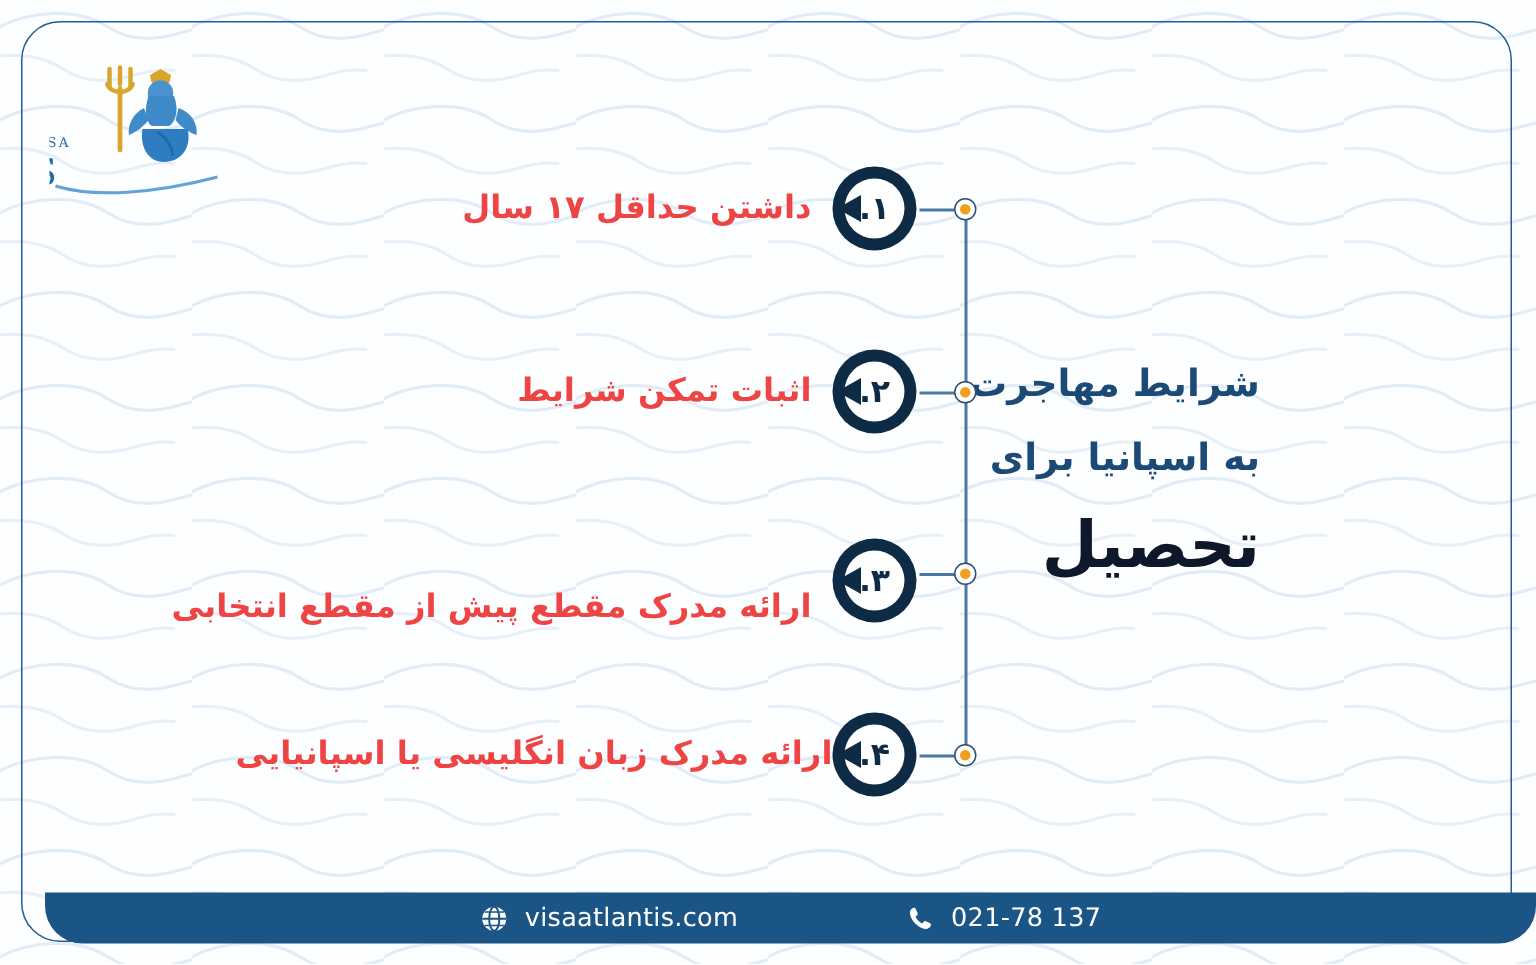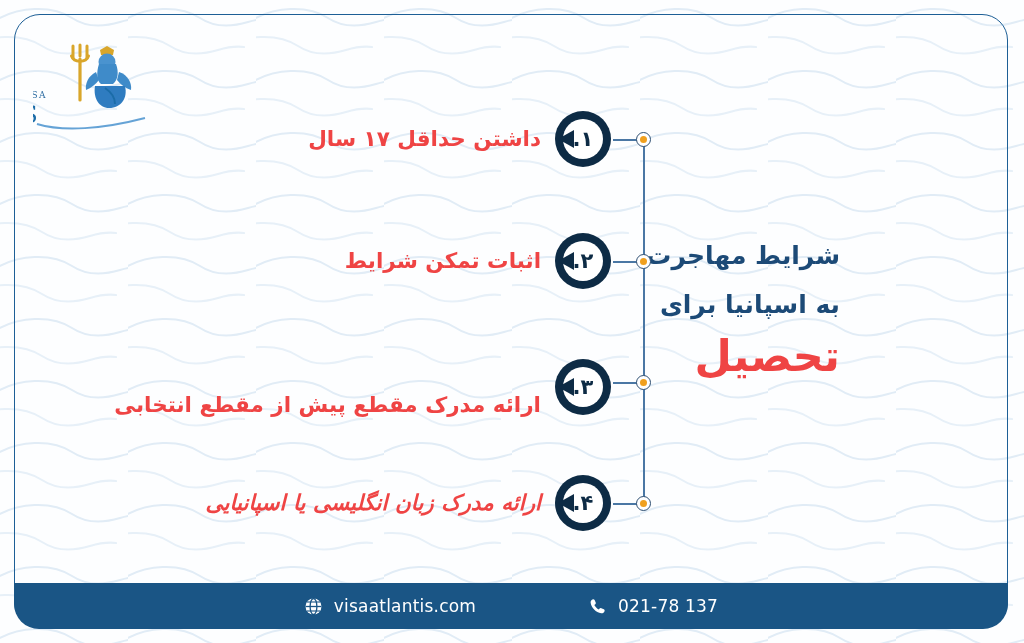--- a/index.html
+++ b/index.html
@@ -60,23 +60,23 @@
   }
   .title-line {
     color: #1c4a77;
     font-size: 25px;
     font-weight: bold;
     letter-spacing: -0.4px;
     line-height: 1.0;
     white-space: nowrap;
   }
   #title-line-1 { margin-bottom: 24px; }
-  #title-line-2 { margin-bottom: 18px; }
+  #title-line-2 { margin-bottom: 26px; }
   #title-emph {
-    color: #ef4444;
+    color: #0f172a;
     font-size: 43px;
     font-weight: bold;
     line-height: 1.0;
     letter-spacing: -0.5px;
     white-space: nowrap;
   }
 
   
   #timeline-axis {
     position: absolute;
@@ -176,24 +176,24 @@
     border-top: 9px solid transparent;
     border-bottom: 9px solid transparent;
     border-left: 16px solid #0d2b45;
     transform: scaleX(-1);
     transform-origin: right center;
   }
 
   
   #footer {
     position: absolute;
-    left: 14px;
+    left: 30px;
     bottom: 14px;
     width: 994px;
-    height: 46px;
+    height: 34px;
     background: #1a5585;
     border-bottom-left-radius: 25px;
     border-bottom-right-radius: 25px;
     z-index: 6;
     display: flex;
     flex-direction: row;
     align-items: center;
     justify-content: center;
     gap: 112px;
     direction: ltr;
@@ -306,21 +306,21 @@
     <div class="step-label" style="margin-right:14px;margin-top:36px;">ارائه مدرک مقطع پیش از مقطع انتخابی</div>
   </div>
 
   <div class="step-row" style="right:413px; top:475px;">
     <div class="step-marker">
       <div class="marker-ring">
         <div class="marker-inner">۴.</div>
       </div>
       <div class="marker-point"></div>
     </div>
-    <div class="step-label" style="margin-right:14px;font-style:italic;">ارائه مدرک زبان انگلیسی یا اسپانیایی</div>
+    <div class="step-label" style="">ارائه مدرک زبان انگلیسی یا اسپانیایی</div>
   </div>
 
   <div id="footer">
     <div class="footer-item">
       <span class="footer-icon">
         <svg width="19" height="19" viewBox="0 0 19 19">
           <circle cx="9.5" cy="9.5" r="8" fill="#ffffff"></circle>
           <ellipse cx="9.5" cy="9.5" rx="3.4" ry="8" fill="none" stroke="#1a5585" stroke-width="1.3"></ellipse>
           <line x1="1.5" y1="9.5" x2="17.5" y2="9.5" stroke="#1a5585" stroke-width="1.3"></line>
           <line x1="3" y1="5" x2="16" y2="5" stroke="#1a5585" stroke-width="1.1"></line>

